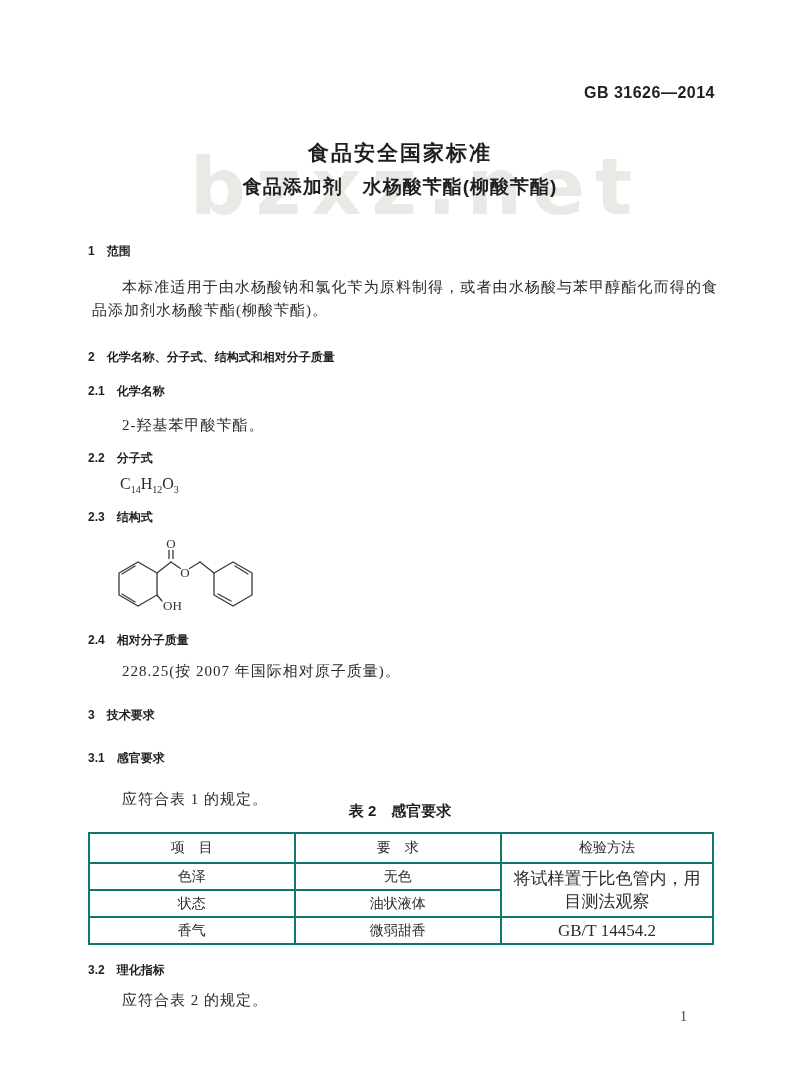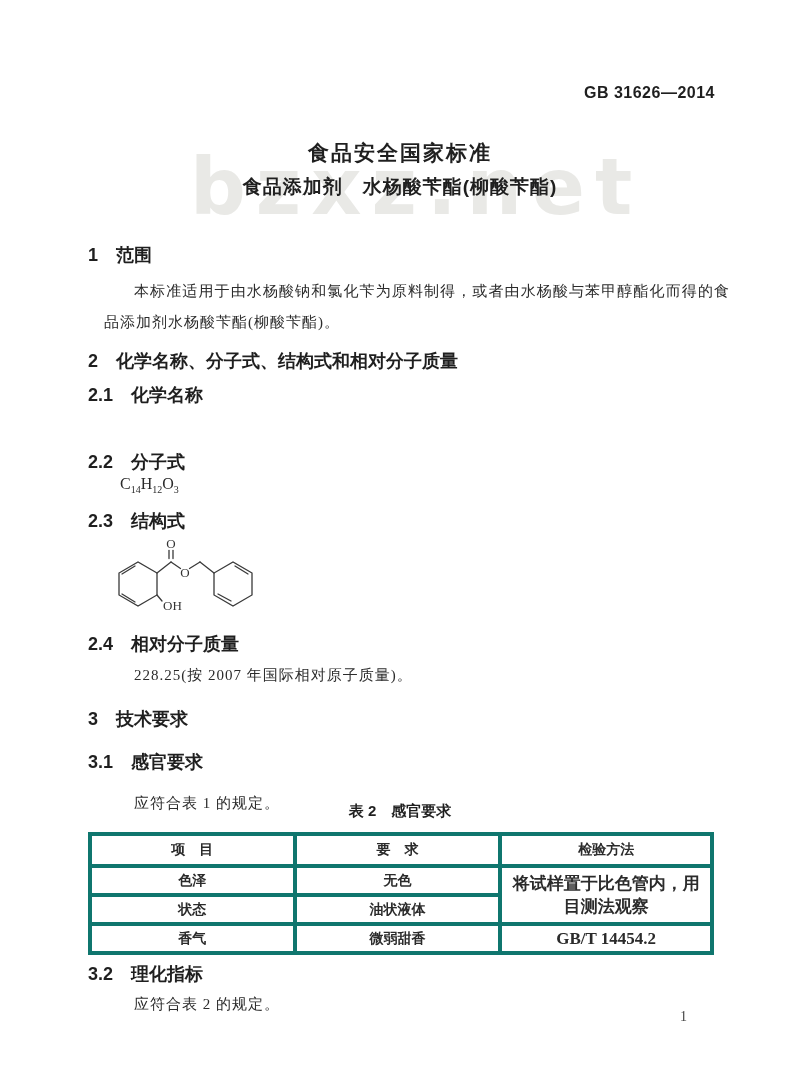--- a/index.html
+++ b/index.html
@@ -24,38 +24,38 @@
     font-weight:bold;
     font-size:78px;
     letter-spacing:10px;
     color:#e9e9e6;
     user-select:none;
     z-index:0;
   }
   .gb-code{top:84px;right:85px;font-size:16px;letter-spacing:.5px;}
   .title1{top:139px;left:0;width:800px;text-align:center;font-size:21px;letter-spacing:2px;z-index:1;}
   .title2{top:174px;left:0;width:800px;text-align:center;font-size:19px;letter-spacing:1px;z-index:1;}
-  .heading{left:88px;font-size:18px;z-index:1;}
+  .heading{left:88px;font-size:12px;z-index:1;}
   .bodytext{
-    left:104px;width:626px;
-    font-size:15px;letter-spacing:1px;line-height:31px;
+    left:92px;width:626px;
+    font-size:15px;letter-spacing:1px;line-height:23px;
     text-align:justify;text-indent:2em;z-index:1;
   }
   .formula{left:88px;font-size:16px;text-indent:2em;}
   .formula sub{font-size:10px;}
   .struct{left:100px;top:534px;z-index:1;}
   .tbl-caption{top:802px;left:0;width:800px;text-align:center;font-size:15px;z-index:1;}
   table.t1{
     position:absolute;top:832px;left:88px;
     width:626px;border-collapse:collapse;
     font-size:14px;color:#2b2b2b;z-index:1;
   }
   table.t1 td,table.t1 th{
-    border:4px solid #0f766e;
-    font-weight:bold;
+    border:2px solid #0f766e;
+    font-weight:normal;
     padding:2px 8px;
     vertical-align:middle;
   }
   table.t1{border:2px solid #2e2e2e;}
   table.t1 th{height:24px;text-align:center;}
   table.t1 td{height:21px;text-align:center;}
   td.method{font-size:17px;}
   .pagenum{top:1009px;left:680px;font-size:14px;color:#444;}
   svg text{font-family:"Liberation Serif","DejaVu Serif",serif;fill:#333;}
 </style>
@@ -70,20 +70,21 @@
 
   <div class="abs sans-bold title1">食品安全国家标准</div>
   <div class="abs sans-bold title2">食品添加剂　水杨酸苄酯(柳酸苄酯)</div>
 
   <div class="abs sans-bold heading" style="top:243px">1　范围</div>
   <div class="abs bodytext" style="top:276px">本标准适用于由水杨酸钠和氯化苄为原料制得，或者由水杨酸与苯甲醇酯化而得的食品添加剂水杨酸苄酯(柳酸苄酯)。</div>
 
   <div class="abs sans-bold heading" style="top:349px">2　化学名称、分子式、结构式和相对分子质量</div>
 
   <div class="abs sans-bold heading" style="top:383px">2.1　化学名称</div>
+  <div class="abs bodytext" style="top:414px">2-羟基苯甲酸苄酯。</div>
 
   <div class="abs sans-bold heading" style="top:450px">2.2　分子式</div>
 
   <div class="abs formula" style="top:475px">
     <span>C</span><sub>14</sub><span>H</span><sub>12</sub><span>O</span><sub>3</sub>
   </div>
 
   <div class="abs sans-bold heading" style="top:509px">2.3　结构式</div>
 
   <div class="abs struct">

